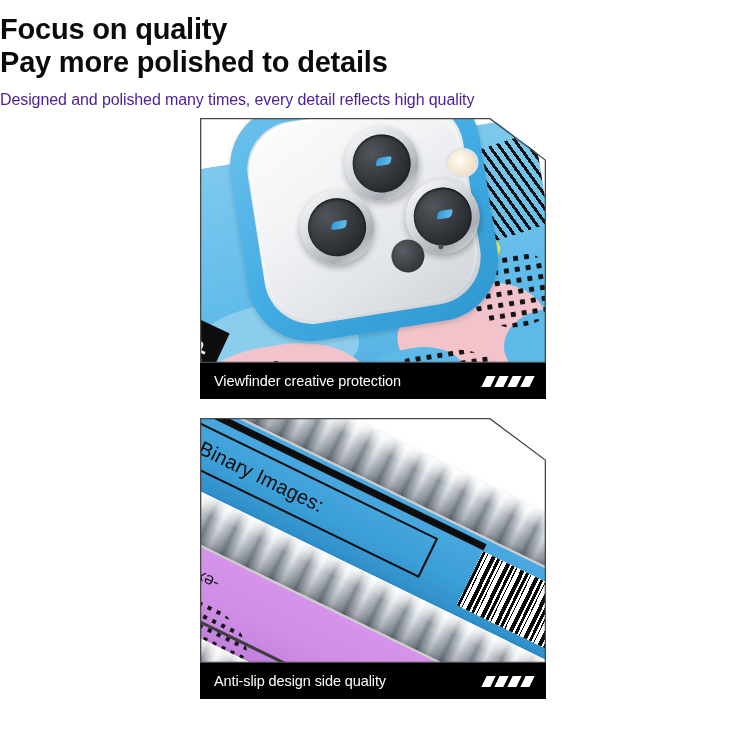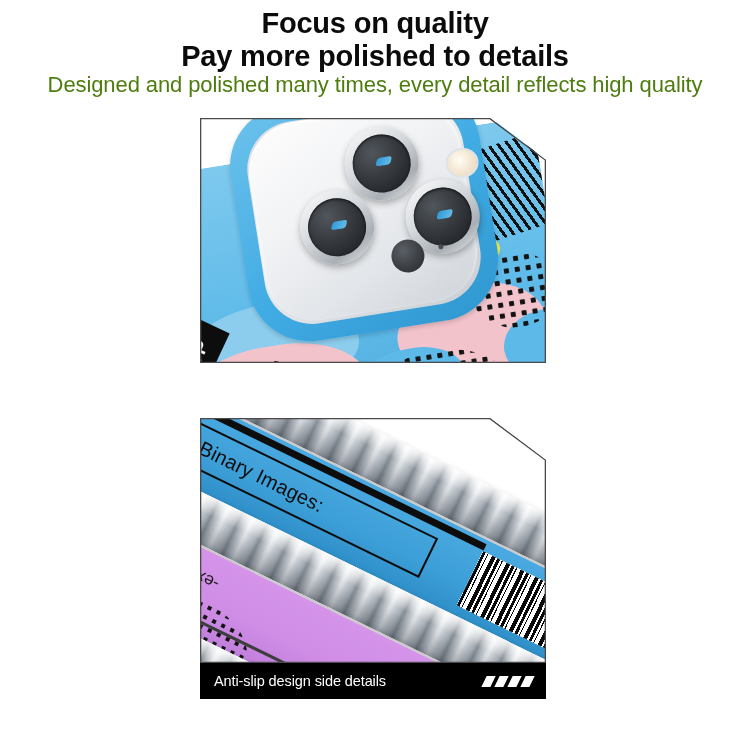--- a/index.html
+++ b/index.html
@@ -18,36 +18,35 @@
     width: 750px;
     height: 750px;
     background: #ffffff;
   }
 
   
   .header {
     position: absolute;
     top: 0; left: 0;
     width: 750px;
-    padding-top: 7px;
-    text-align: center;
+    padding-top: 13px;
   }
   .headline {
     font-size: 29px;
     font-weight: bold;
     color: #0b0b0b;
     line-height: 33px;
     letter-spacing: -0.2px;
   }
   .subheadline {
-    font-size: 22px;
+    font-size: 16px;
     font-weight: normal;
-    color: #4d7c0f;
+    color: #4c1d95;
     line-height: 24px;
-    margin-top: 0;
+    margin-top: 9px;
     letter-spacing: -0.1px;
   }
 
   
   .panel {
     position: absolute;
     left: 200px;
     width: 346px;
   }
   .panel-1 { top: 118px; }
@@ -481,20 +480,29 @@
         <div class="mic-dot"></div>
       </div>
 
       <div class="photo-border">
         <svg viewBox="0 0 346 245" preserveAspectRatio="none" aria-hidden="true">
           <polygon points="0.6,0.6 290,0.6 345.4,42 345.4,244.4 0.6,244.4" fill="none" stroke="#4a4a4a" stroke-width="1.4"></polygon>
         </svg>
       </div>
     </div>
 
+    <div class="caption">
+      <div class="caption-text">Viewfinder creative protection</div>
+      <div class="slashes">
+        <div class="slash"></div>
+        <div class="slash"></div>
+        <div class="slash"></div>
+        <div class="slash"></div>
+      </div>
+    </div>
   </div>
 
   <div class="panel panel-2">
 
     <div class="photo">
       <div class="ph2-bg"></div>
 
       <div class="strip-stack">
 
         <div class="rib-bar rib-1"></div>
@@ -524,21 +532,21 @@
       </div>
 
       <div class="photo-border">
         <svg viewBox="0 0 346 245" preserveAspectRatio="none" aria-hidden="true">
           <polygon points="0.6,0.6 290,0.6 345.4,42 345.4,244.4 0.6,244.4" fill="none" stroke="#4a4a4a" stroke-width="1.4"></polygon>
         </svg>
       </div>
     </div>
 
     <div class="caption">
-      <div class="caption-text">Anti-slip design side details</div>
+      <div class="caption-text">Anti-slip design side quality</div>
       <div class="slashes">
         <div class="slash"></div>
         <div class="slash"></div>
         <div class="slash"></div>
         <div class="slash"></div>
       </div>
     </div>
   </div>
 
 </div>

